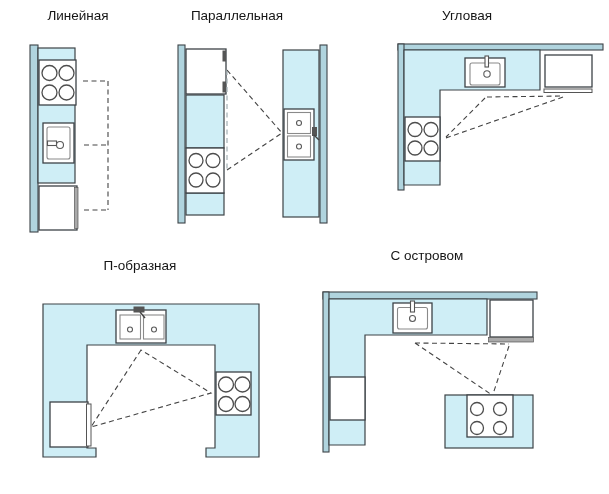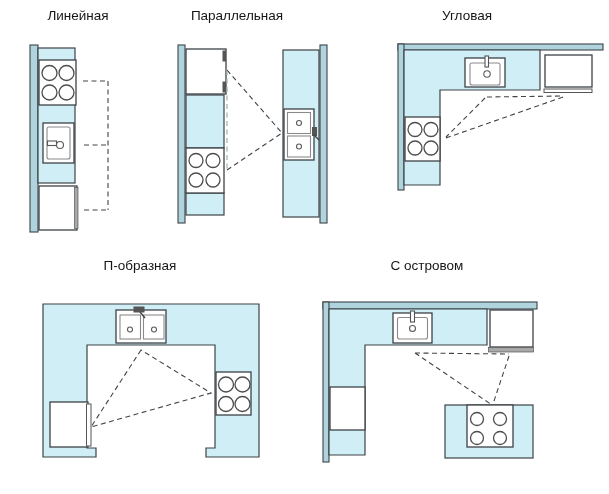--- a/index.html
+++ b/index.html
@@ -6,21 +6,21 @@
   html,body { width:609px; height:494px; }
   body { background:#fff; font-family:"Liberation Sans", sans-serif; position:relative; overflow:hidden; }
   .canvas { position:absolute; inset:0; background:#fff; }
   .diagram { position:absolute; }
   .diagram .title { position:absolute; top:0; left:0; text-align:center; font-size:13.5px; color:var(--c-text,#151515); white-space:nowrap; }
   .diagram svg { position:absolute; left:0; top:0; display:block; }
   #d-linear   { left:20px;  top:8px;   width:135px; height:232px; }
   #d-parallel { left:170px; top:8px;   width:165px; height:225px; }
   #d-corner   { left:390px; top:8px;   width:219px; height:190px; }
   #d-ushaped  { left:33px;  top:258px; width:240px; height:210px; }
-  #d-island   { left:315px; top:258px; width:230px; height:215px; }
+  #d-island   { left:315px; top:248px; width:230px; height:215px; }
   #d-linear .title   { width:116px; }
   #d-parallel .title { width:134px;text-align:center; }
   #d-corner .title   { width:154px; }
   #d-ushaped .title  { width:214px; }
   #d-island .title   { width:224px; }
   .wall    { fill:var(--c-wall,#b0d4de);     stroke:var(--c-outline,#3d4347); stroke-width:1.1; }
   .counter { fill:var(--c-counter,#cfeef6);  stroke:var(--c-outline,#3d4347); stroke-width:1.2; }
   .appl    { fill:var(--c-appliance,#ffffff);stroke:var(--c-outline,#3d4347); stroke-width:1.3; }
   .inner   { fill:#fff; stroke:#8a8a8a; stroke-width:1.1; }
   .burner  { fill:#fff; stroke:#4d4d4d; stroke-width:1.3; }

